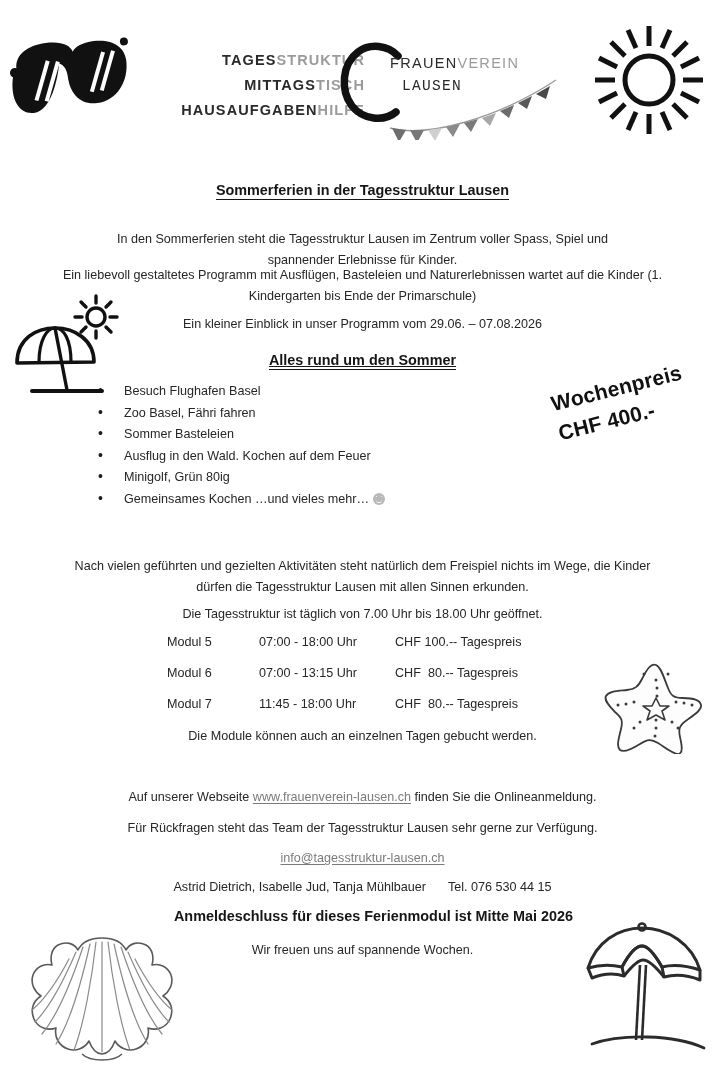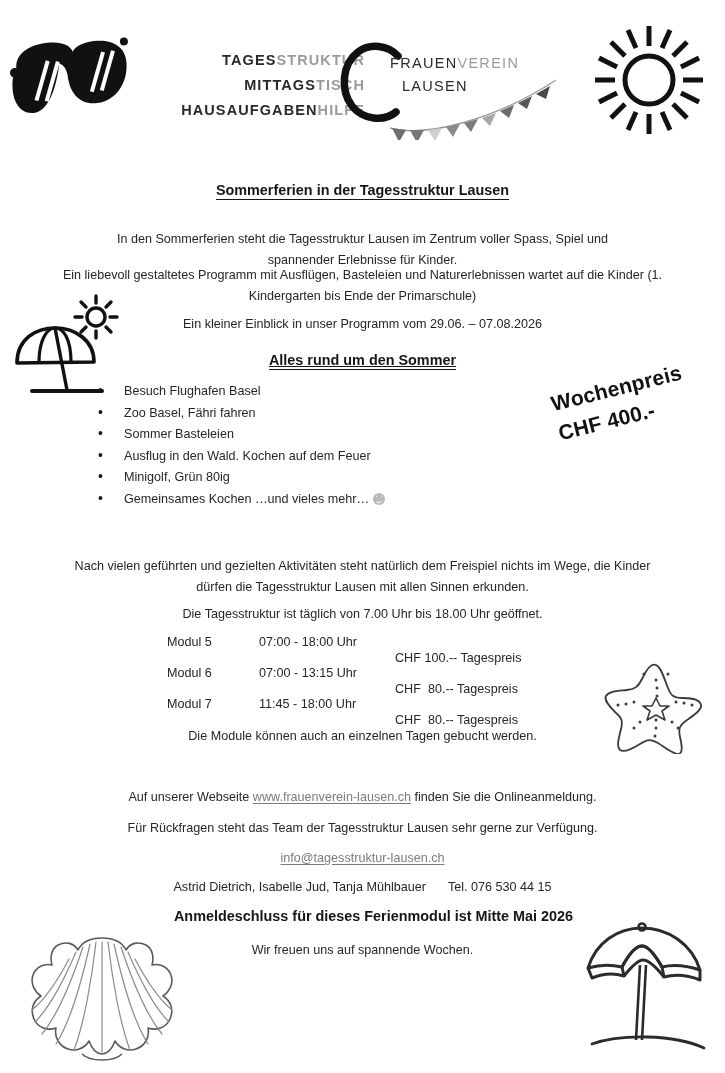--- a/index.html
+++ b/index.html
@@ -55,21 +55,21 @@
     left: 390px; top: 52px;
     width: 185px;
   }
   .fv-line {
     font-size: 14.5px;
     letter-spacing: 1.3px;
     line-height: 23px;
     font-weight: 500;
     white-space: nowrap;
   }
-  .fv-line.indent { padding-left: 12px; }
+  .fv-line.indent { padding-left: 12px; font-family: Liberation Mono, monospace; }
   .bunting {
     position: absolute;
     left: 388px; top: 78px;
     width: 170px; height: 62px;
   }
   .sun-mark {
     position: absolute;
     left: 585px; top: 22px;
     width: 128px; height: 116px;
   }
@@ -183,21 +183,21 @@
     width: 709px;
   }
   .module-row {
     position: relative;
     height: 31px;
     font-size: 12.6px;
     color: #262626;
   }
   .module-row .m-name { position: absolute; left: 167px; }
   .module-row .m-time { position: absolute; left: 253px; margin-left: 6px; }
-  .module-row .m-price{ position: absolute; left: 395px; white-space: pre; margin-top: 16px; }
+  .module-row .m-price{ position: absolute; left: 395px; white-space: pre; }
 
   
   #p-web     { top: 787px; left: 62px; width: 601px; }
   #p-fragen  { top: 818px; left: 62px; width: 601px; }
   #p-mail    { top: 848px; left: 62px; width: 601px; }
   #p-names   { top: 877px; left: 62px; width: 601px; }
   #p-deadline{ top: 908px; padding-left: 22px; }
   #p-closing { top: 940px; left: 62px; width: 601px; }
 
   .muted-link {

